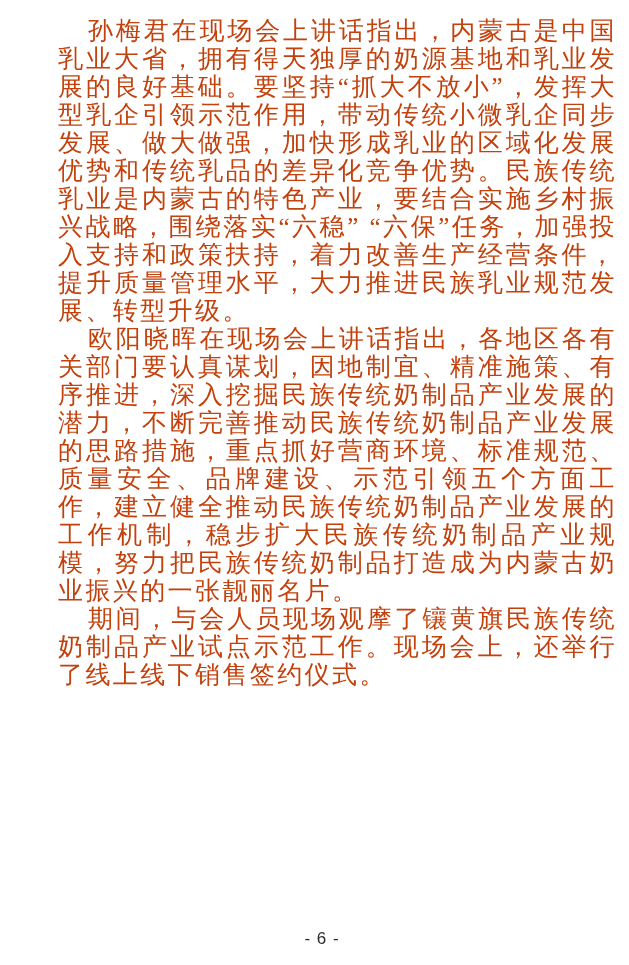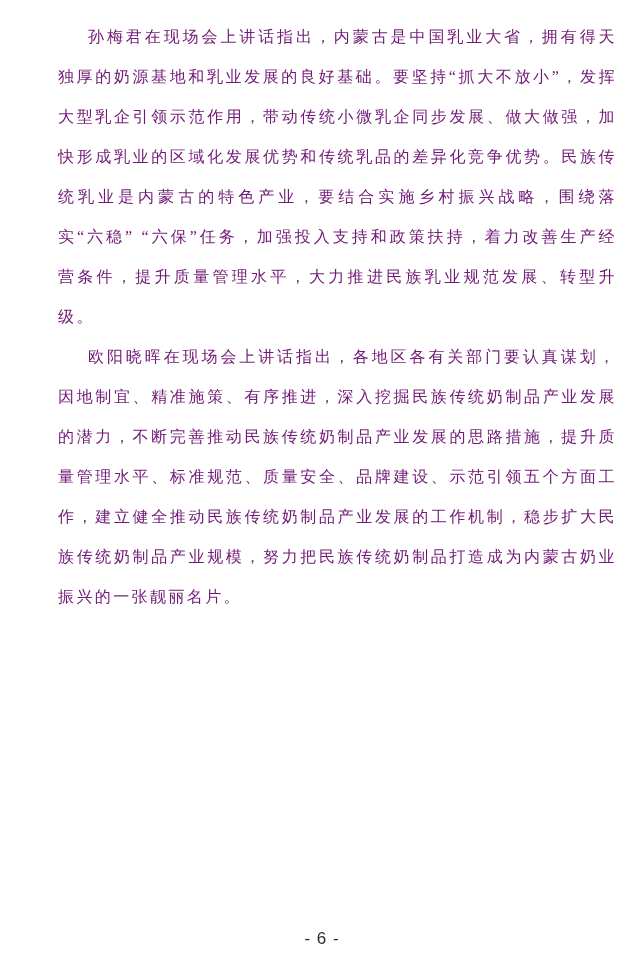--- a/index.html
+++ b/index.html
@@ -13,27 +13,27 @@
     height: 965px;
     background: #ffffff;
     overflow: hidden;
     font-family: "Liberation Serif", "DejaVu Serif", serif;
   }
   .content {
     padding: 17px 12px 0 58px; 
   }
   .content p {
     margin: 0;
-    font-size: 16px;
-    line-height: 40px;
+    font-size: 25px;
+    line-height: 28px;
     letter-spacing: 2.4px;
     text-align: justify;
     text-justify: inter-character;
     text-indent: 30px;
-    color: #701a75;
+    color: #c2410c;
     font-weight: 400;
   }
   .content p.source-line {
     text-align: right;
     text-indent: 0;
     padding-right: 37px;
     letter-spacing: 2px;
   }
   .page-footer {
     position: absolute;
@@ -48,17 +48,18 @@
     color: #2b2b2b;
     letter-spacing: 1px;
   }
 </style>
 </head>
 <body>
 
 <div class="page">
   <div class="content">
     <p>孙梅君在现场会上讲话指出，内蒙古是中国乳业大省，拥有得天独厚的奶源基地和乳业发展的良好基础。要坚持“抓大不放小”，发挥大型乳企引领示范作用，带动传统小微乳企同步发展、做大做强，加快形成乳业的区域化发展优势和传统乳品的差异化竞争优势。民族传统乳业是内蒙古的特色产业，要结合实施乡村振兴战略，围绕落实“六稳” “六保”任务，加强投入支持和政策扶持，着力改善生产经营条件，提升质量管理水平，大力推进民族乳业规范发展、转型升级。</p>
-    <p>欧阳晓晖在现场会上讲话指出，各地区各有关部门要认真谋划，因地制宜、精准施策、有序推进，深入挖掘民族传统奶制品产业发展的潜力，不断完善推动民族传统奶制品产业发展的思路措施，提升质量管理水平、标准规范、质量安全、品牌建设、示范引领五个方面工作，建立健全推动民族传统奶制品产业发展的工作机制，稳步扩大民族传统奶制品产业规模，努力把民族传统奶制品打造成为内蒙古奶业振兴的一张靓丽名片。</p>
+    <p>欧阳晓晖在现场会上讲话指出，各地区各有关部门要认真谋划，因地制宜、精准施策、有序推进，深入挖掘民族传统奶制品产业发展的潜力，不断完善推动民族传统奶制品产业发展的思路措施，重点抓好营商环境、标准规范、质量安全、品牌建设、示范引领五个方面工作，建立健全推动民族传统奶制品产业发展的工作机制，稳步扩大民族传统奶制品产业规模，努力把民族传统奶制品打造成为内蒙古奶业振兴的一张靓丽名片。</p>
+    <p>期间，与会人员现场观摩了镶黄旗民族传统奶制品产业试点示范工作。现场会上，还举行了线上线下销售签约仪式。</p>
   </div>
 
   <div class="page-footer">- 6 -</div>
 </div>
 
 </body></html>

